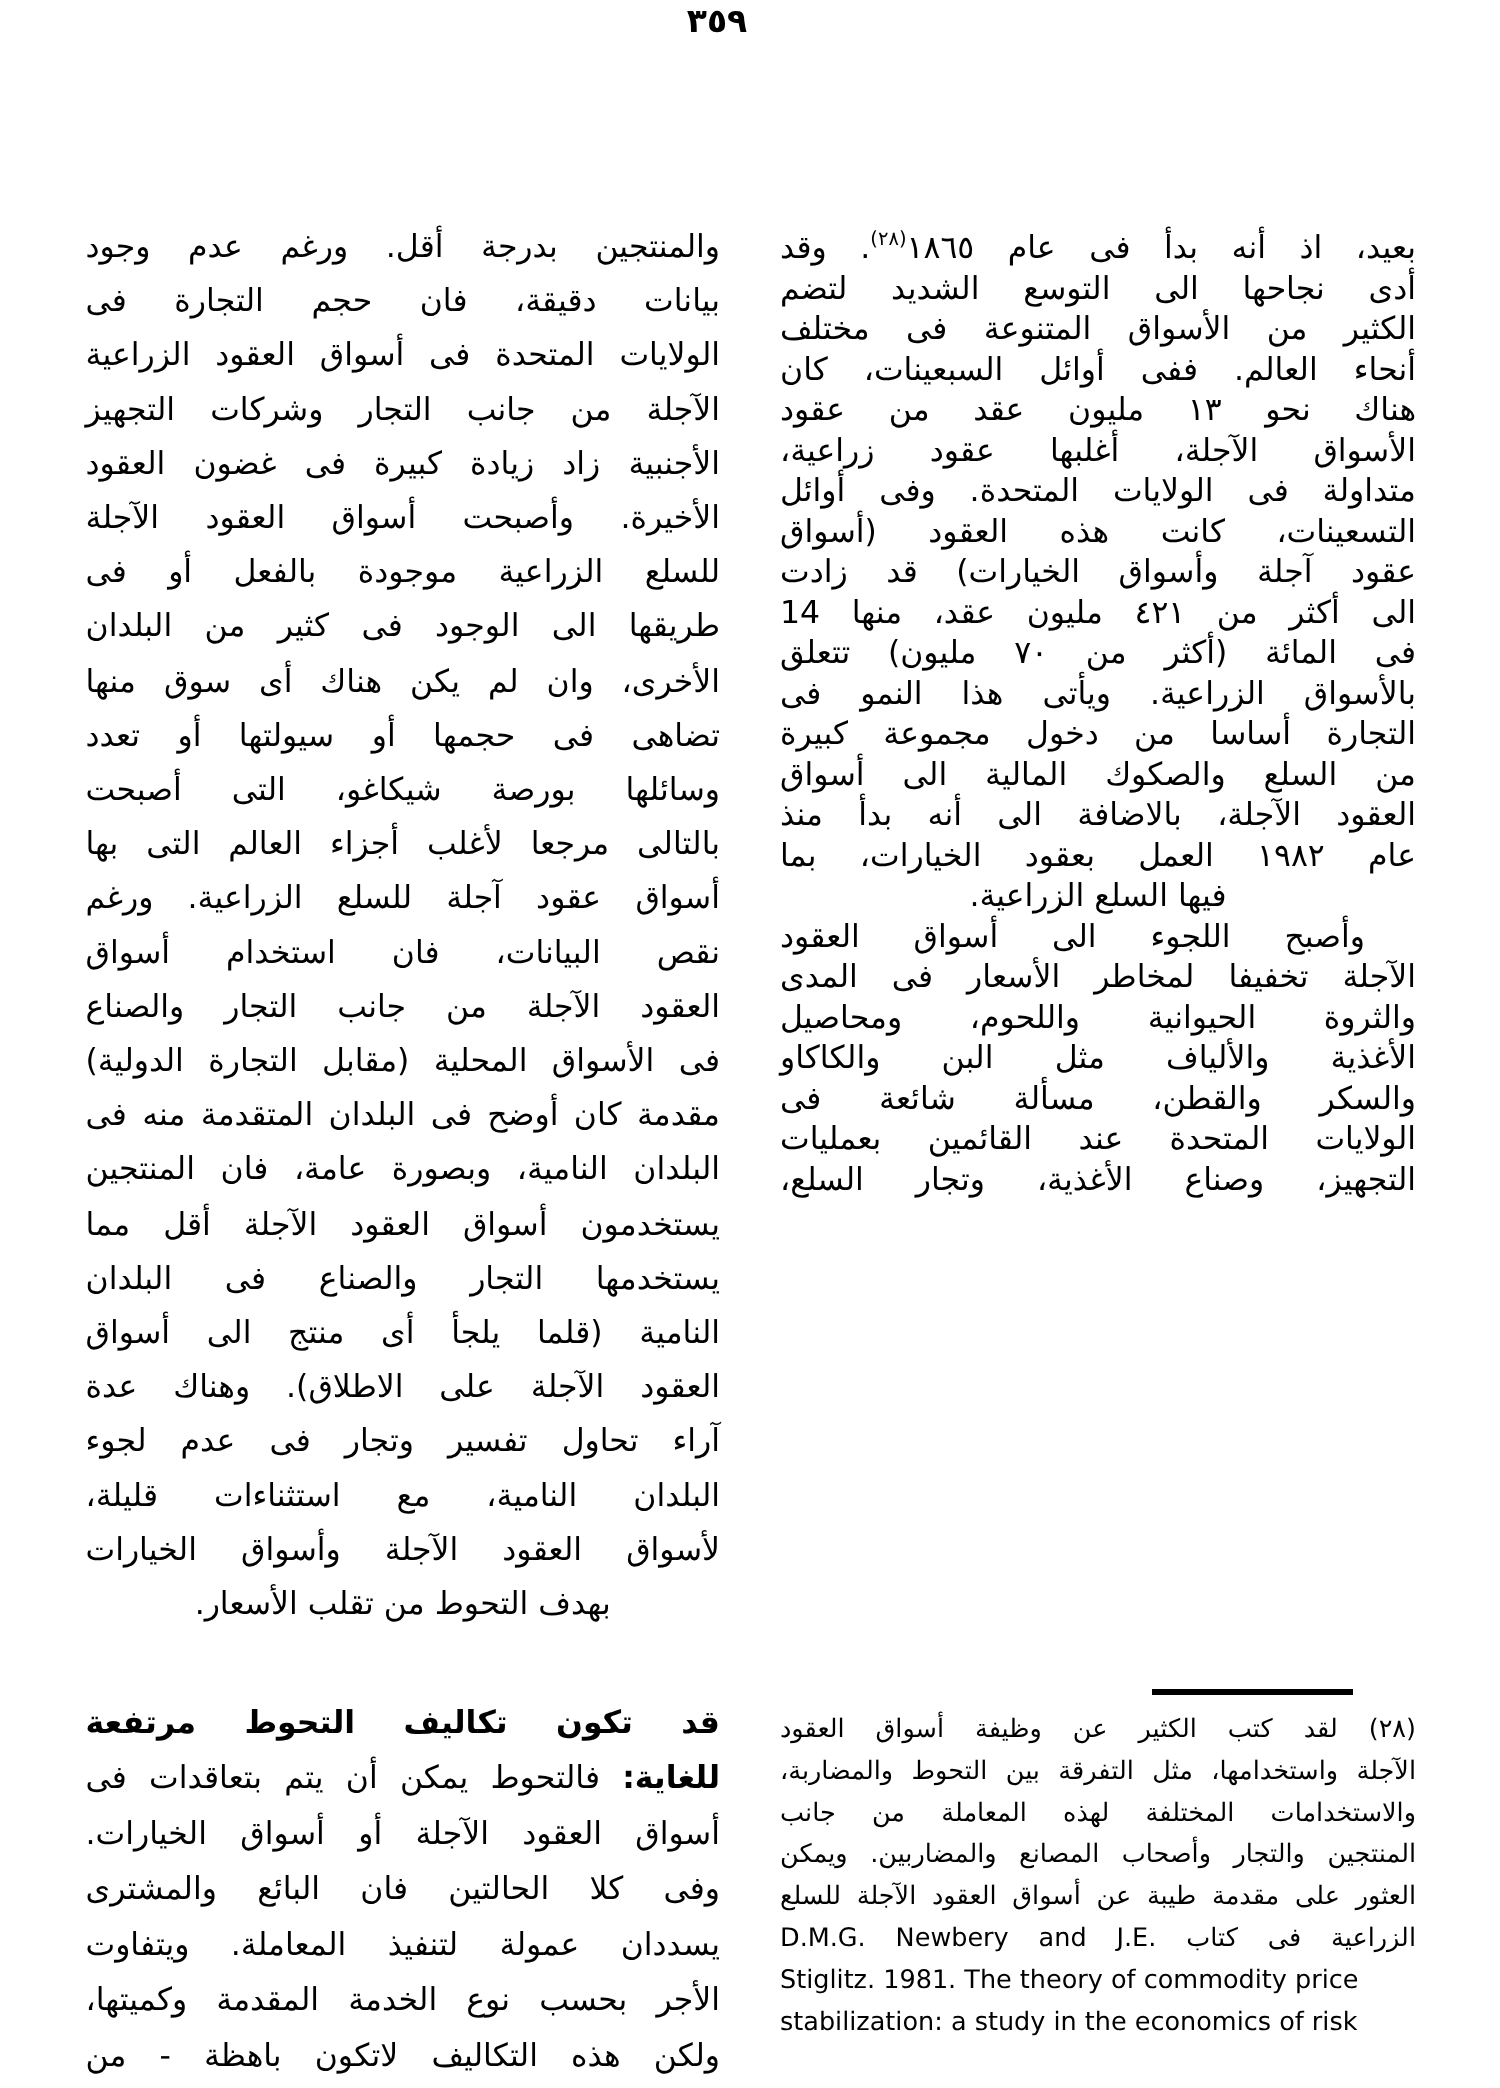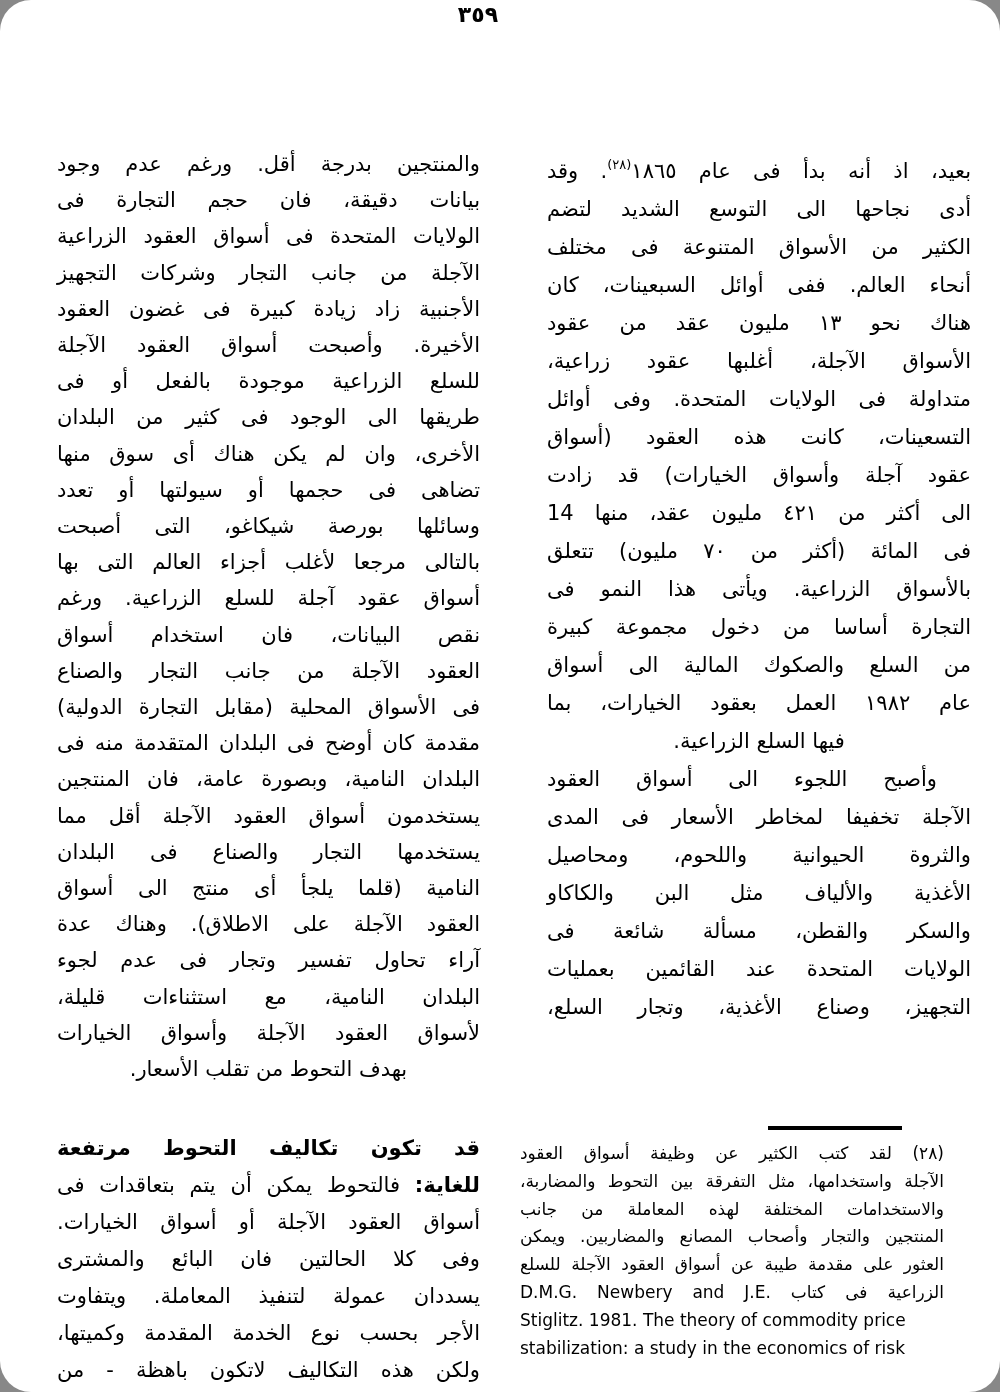--- a/index.html
+++ b/index.html
@@ -5,37 +5,36 @@
   html, body { margin: 0; padding: 0; background: #888; }
   .page {
     position: relative;
     width: 1000px;
     height: 1392px;
     margin: 0 auto;
     background: #ffffff;
     color: #000000;
     font-family: "DejaVu Sans", sans-serif;
     overflow: hidden;
-    border-radius: 31px;
   }
   .page-number {
     position: absolute;
     top: 2px;
     left: 0;
     width: 956px;
     text-align: center;
     font-size: 22px;
     font-weight: bold;
   }
   .col {
     position: absolute;
     direction: rtl;
     font-size: 21px;
   }
-  .right-col    { left: 547px; top: 146px; width: 424px; line-height: 38px; }
+  .right-col    { left: 520px; top: 146px; width: 424px; line-height: 27px; }
   .left-col     { left: 57px;  top: 146px; width: 423px; line-height: 36.2px; }
   .bottom-left  { left: 57px;  top: 1130px; width: 423px; line-height: 37px; }
   .footnote {
     position: absolute;
     left: 520px; top: 1140px; width: 424px;
     direction: rtl;
     font-size: 17px;
     line-height: 27.8px;
   }
   .footnote-rule {
@@ -78,20 +77,21 @@
         <div class="line"><span>هناك نحو ١٣ مليون عقد من عقود</span></div>
         <div class="line"><span>الأسواق الآجلة، أغلبها عقود زراعية،</span></div>
         <div class="line"><span>متداولة فى الولايات المتحدة. وفى أوائل</span></div>
         <div class="line"><span>التسعينات، كانت هذه العقود (أسواق</span></div>
         <div class="line"><span>عقود آجلة وأسواق الخيارات) قد زادت</span></div>
         <div class="line"><span>الى أكثر من ٤٢١ مليون عقد، منها 14</span></div>
         <div class="line"><span>فى المائة (أكثر من ٧٠ مليون) تتعلق</span></div>
         <div class="line"><span>بالأسواق الزراعية. ويأتى هذا النمو فى</span></div>
         <div class="line"><span>التجارة أساسا من دخول مجموعة كبيرة</span></div>
         <div class="line"><span>من السلع والصكوك المالية الى أسواق</span></div>
+        <div class="line"><span>العقود الآجلة، بالاضافة الى أنه بدأ منذ</span></div>
         <div class="line"><span>عام ١٩٨٢ العمل بعقود الخيارات، بما</span></div>
         <div class="line center"><span>فيها السلع الزراعية.</span></div>
       </div>
     <div>
         <div class="line indent"><span>وأصبح اللجوء الى أسواق العقود</span></div>
         <div class="line"><span>الآجلة تخفيفا لمخاطر الأسعار فى المدى</span></div>
         <div class="line"><span>والثروة الحيوانية واللحوم، ومحاصيل</span></div>
         <div class="line"><span>الأغذية والألياف مثل البن والكاكاو</span></div>
         <div class="line"><span>والسكر والقطن، مسألة شائعة فى</span></div>
         <div class="line"><span>الولايات المتحدة عند القائمين بعمليات</span></div>

